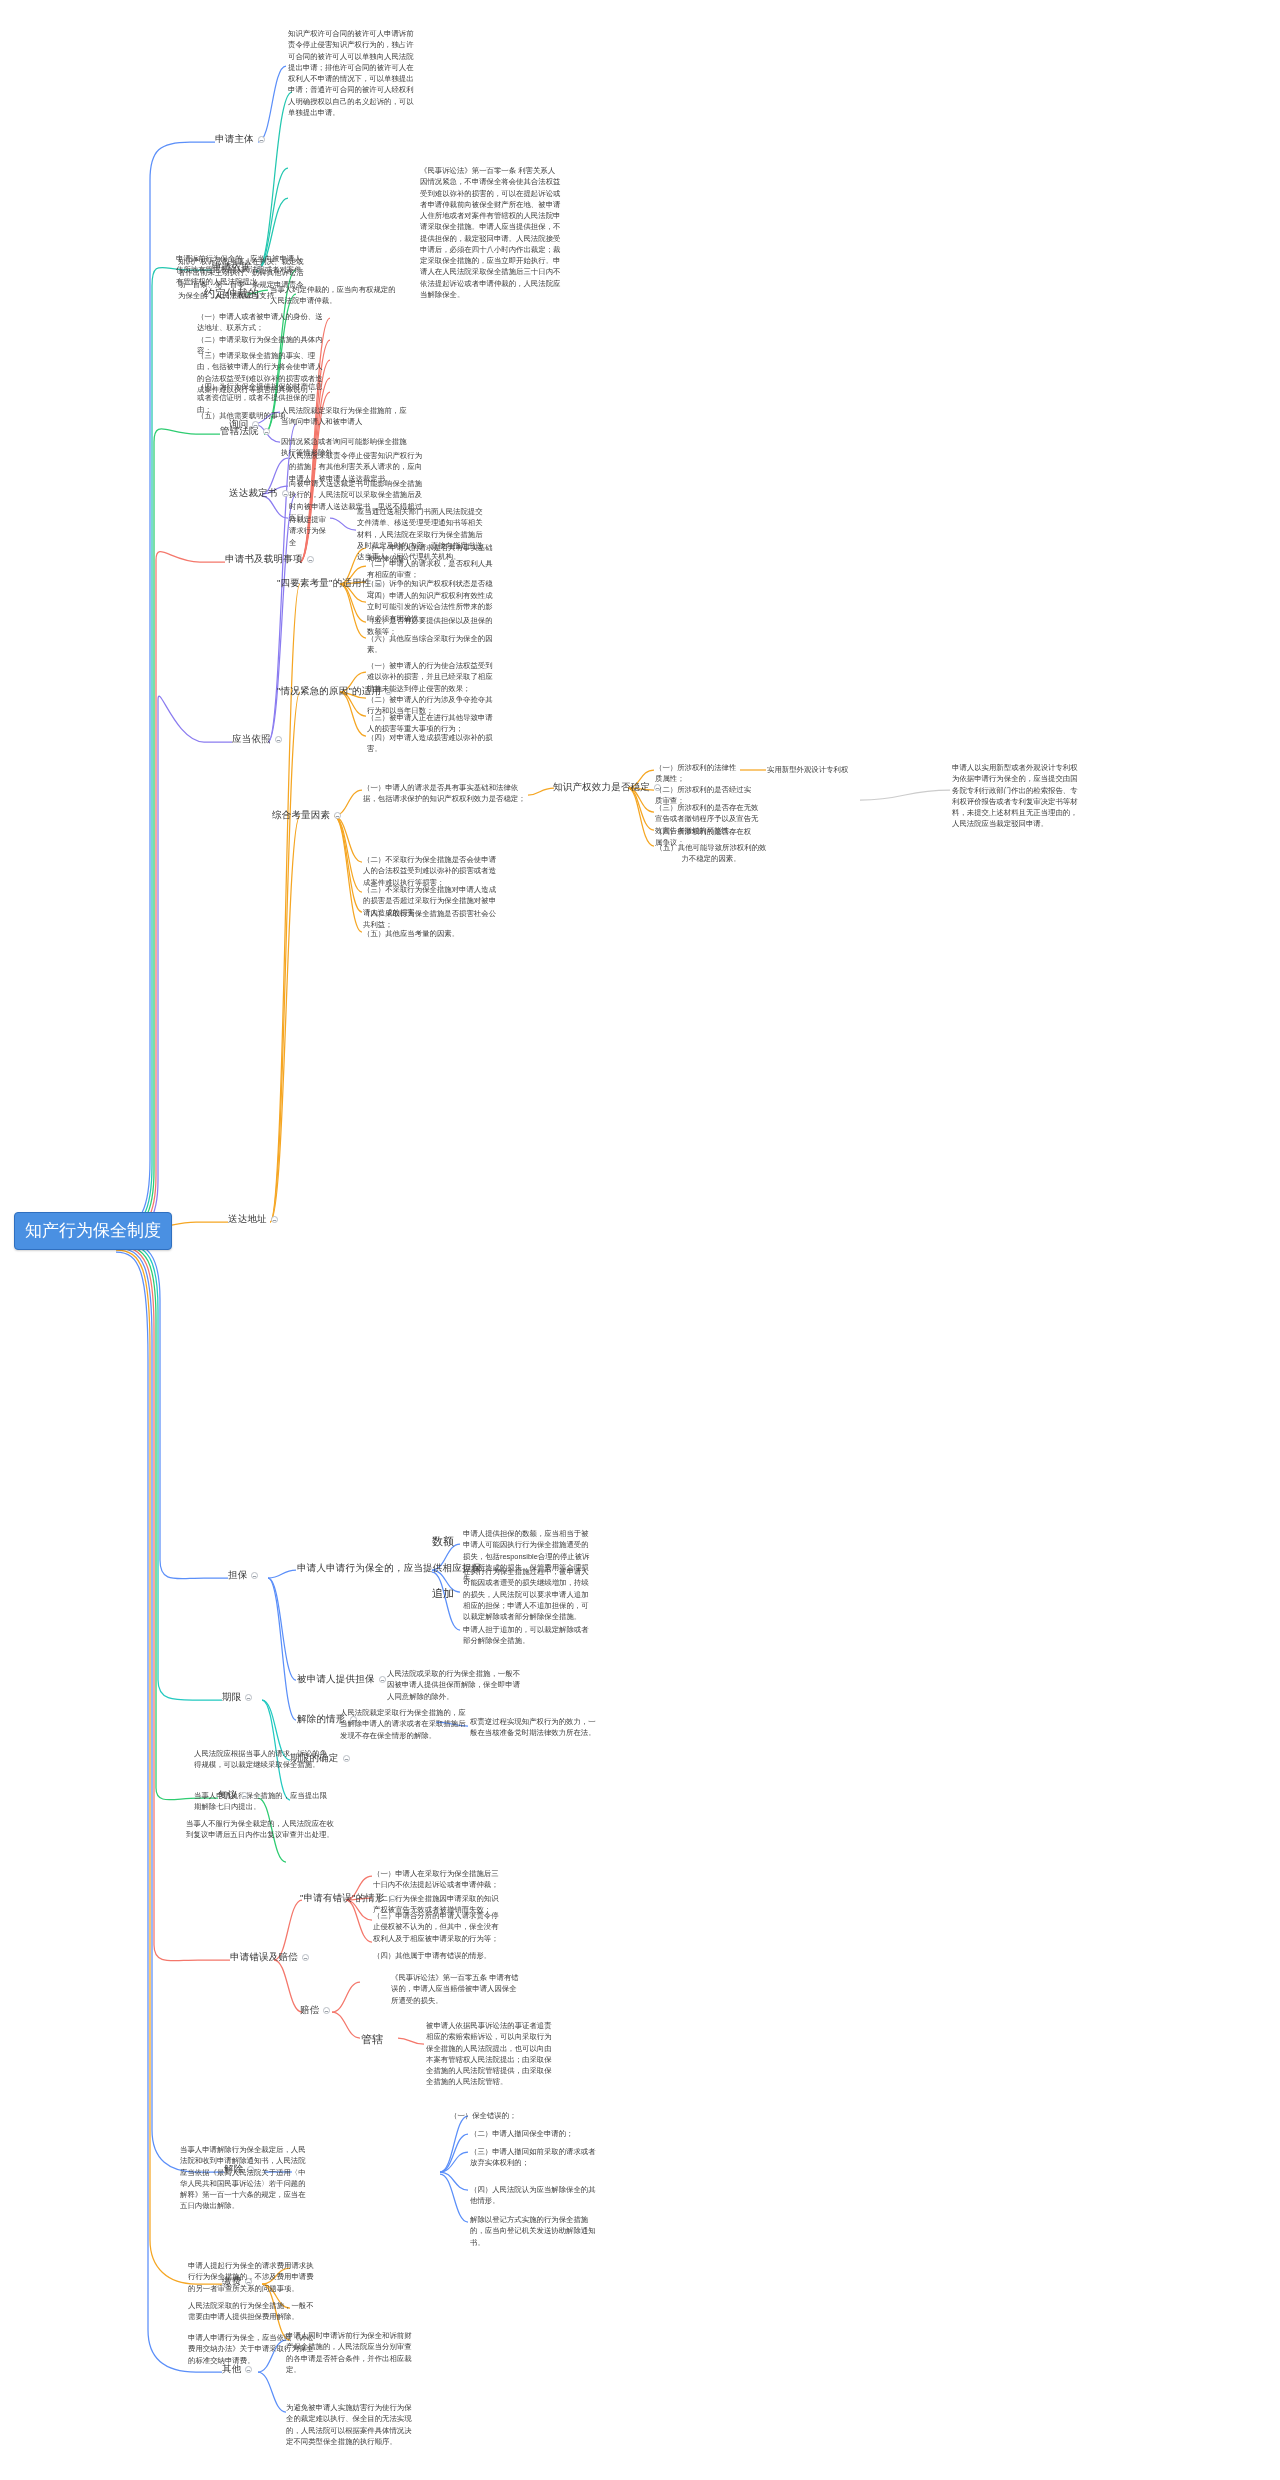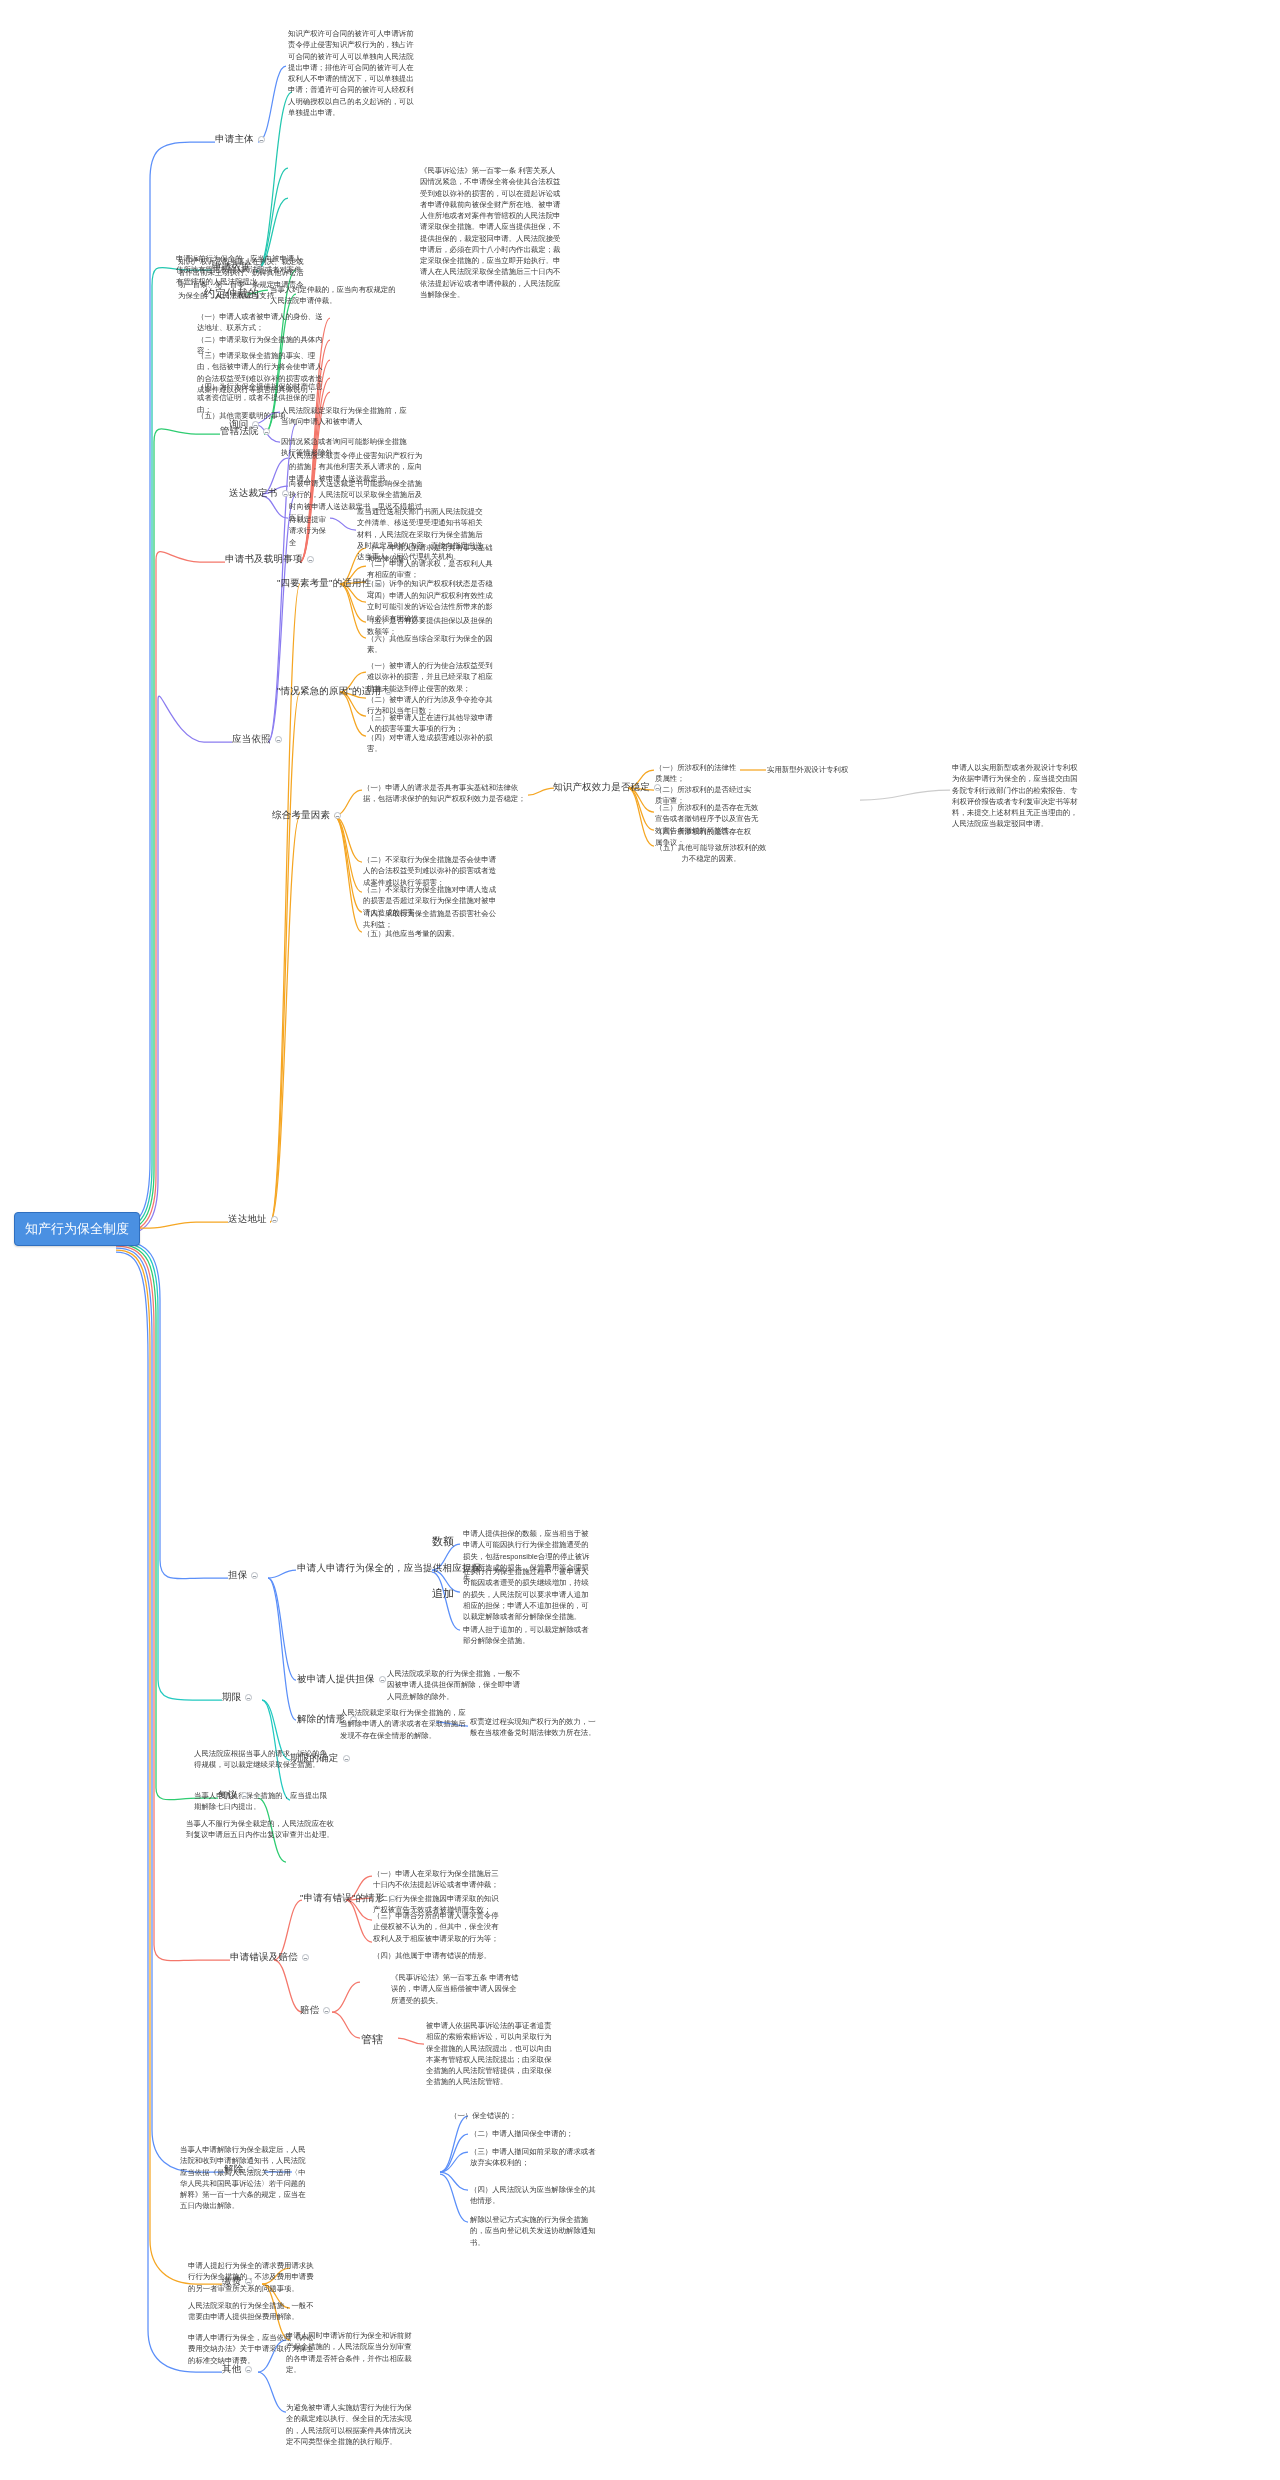--- a/index.html
+++ b/index.html
@@ -12,21 +12,21 @@
   }
   #mindmap { position:absolute; inset:0; }
   svg.links { position:absolute; left:0; top:0; width:1280px; height:2480px; pointer-events:none; }
 
   .node { position:absolute; }
 
   
   .root {
     background:#4a90e2; color:#fff;
     border:1px solid #2f6fbf; border-radius:4px;
-    font-size:13px; line-height:1.2;
+    font-size:17px; line-height:1.2;
     padding:8px 10px; white-space:nowrap;
     box-shadow:0 1px 2px rgba(0,0,0,.18);
   }
 
   
   .lvl1 { display:flex; align-items:center; white-space:nowrap; }
   .lvl1 .txt { font-size:9.5px; color:#333; letter-spacing:.2px; }
   .collapse {
     width:7px; height:7px; border-radius:50%;
     border:1px solid #b8bdc4; background:#fff;

